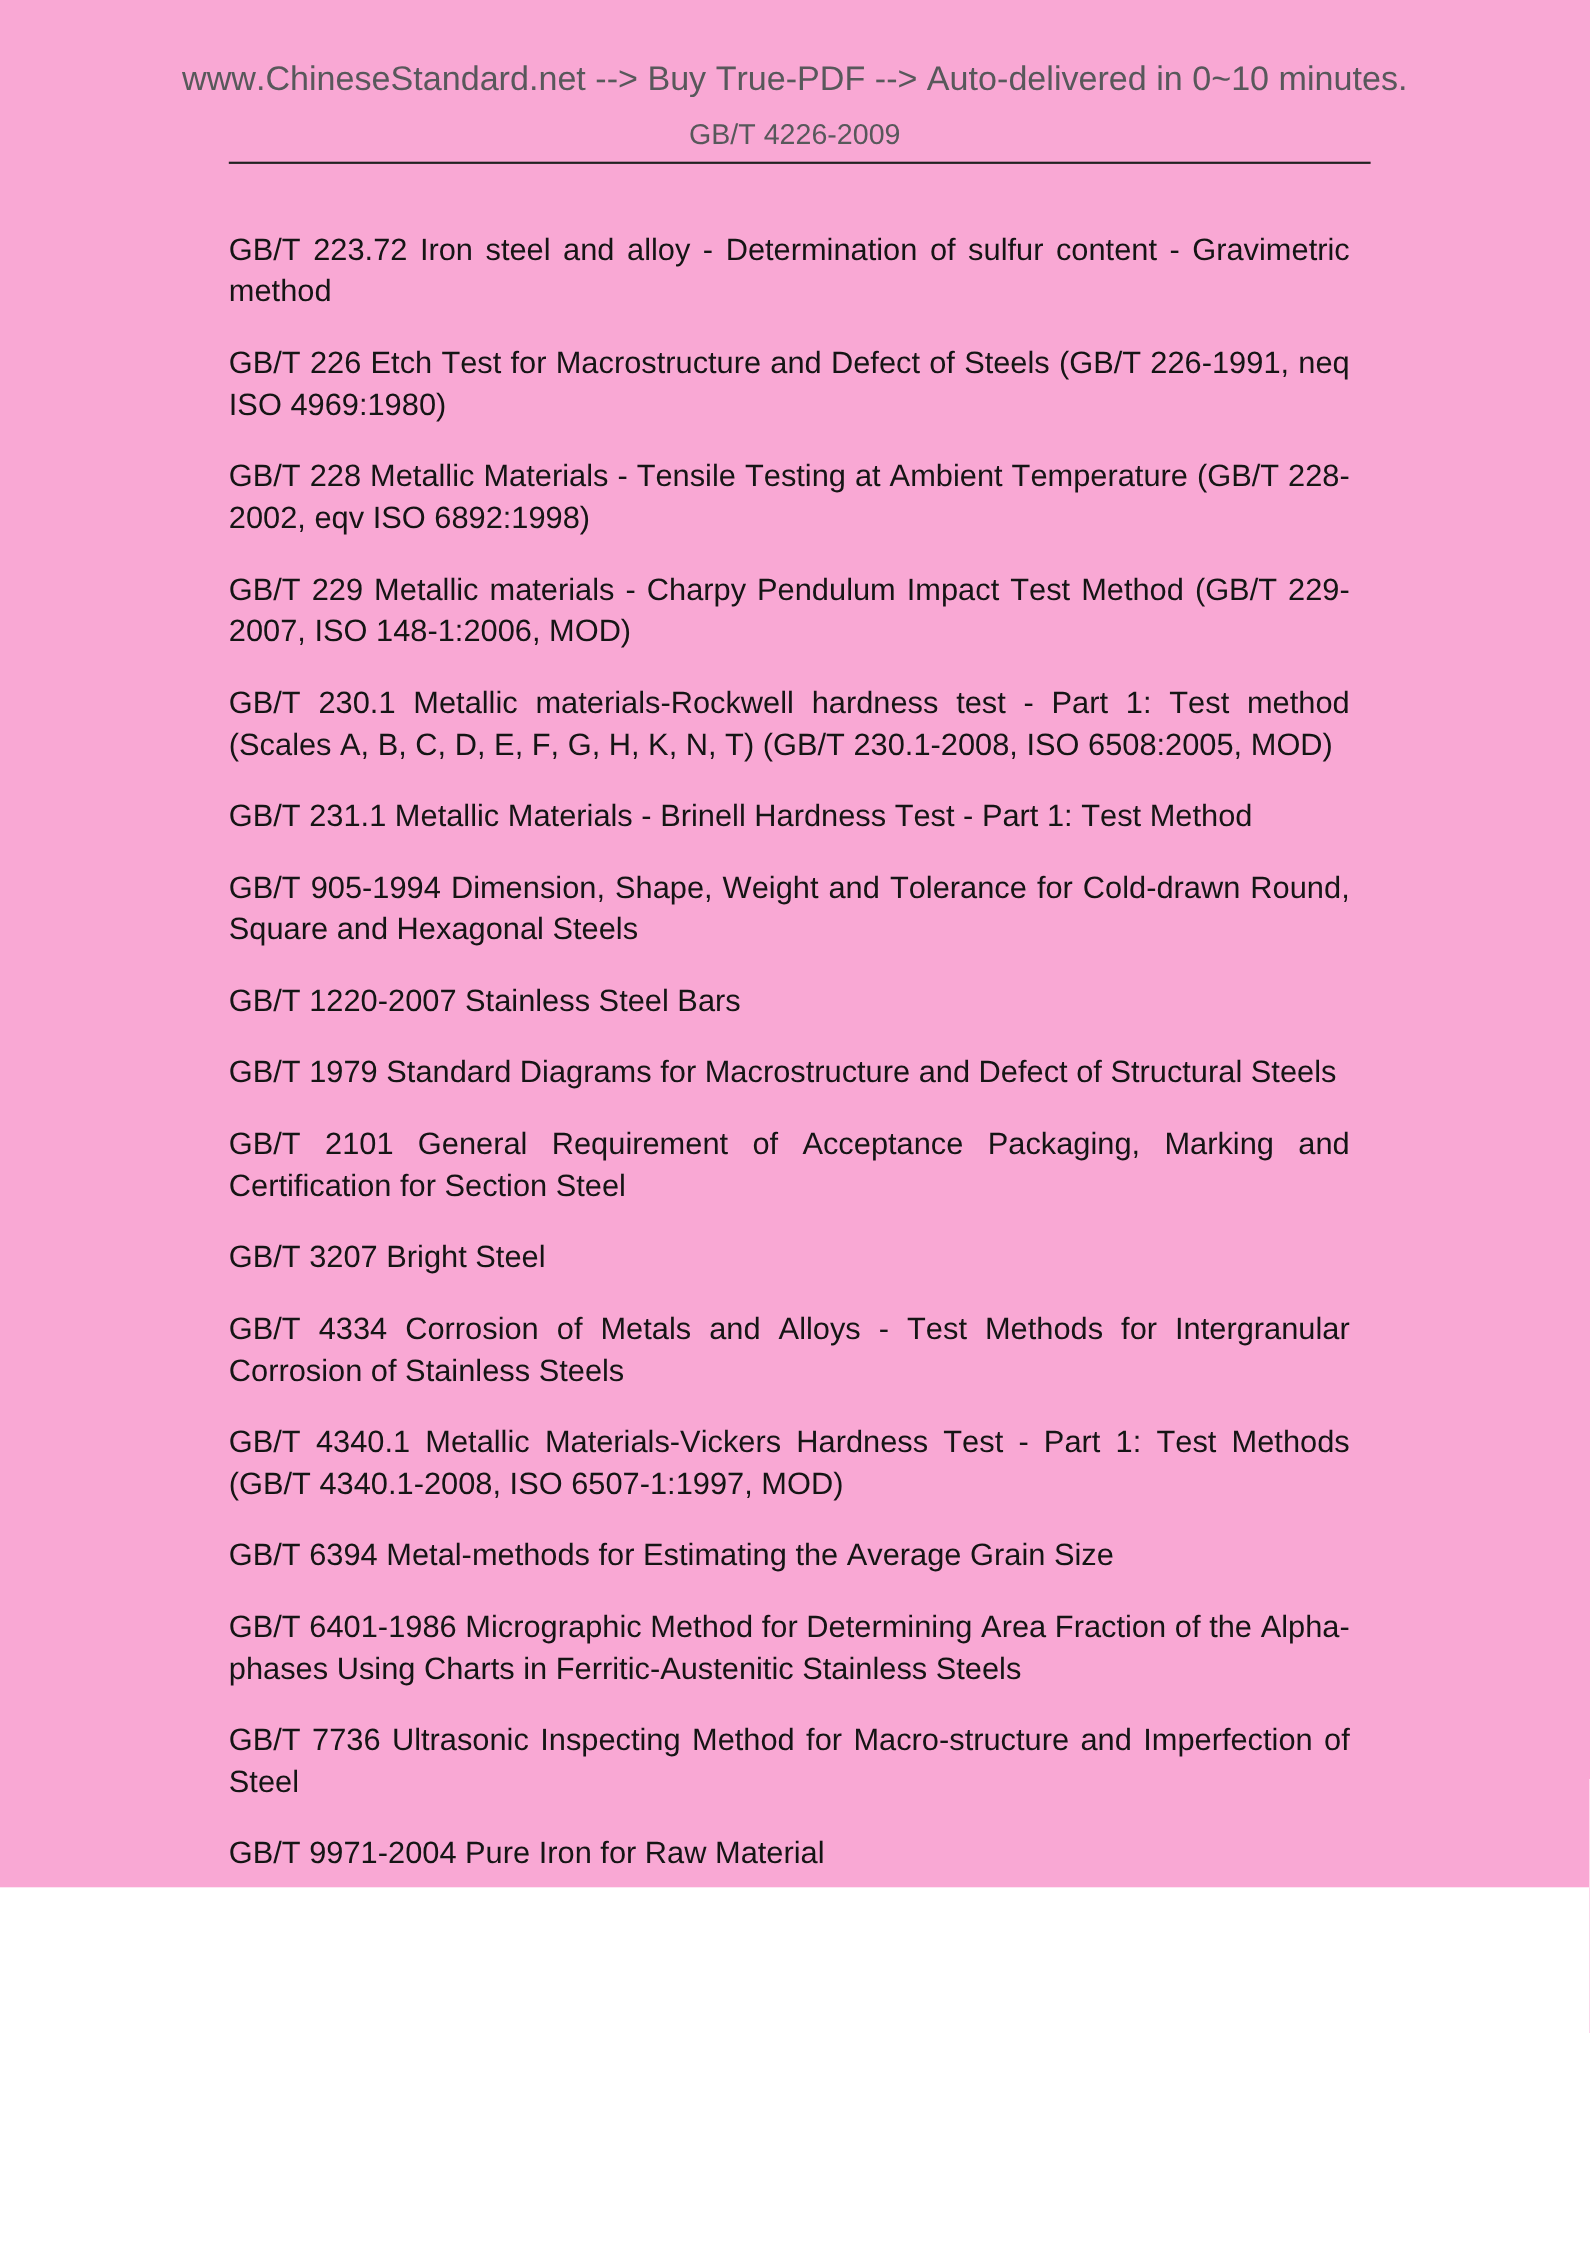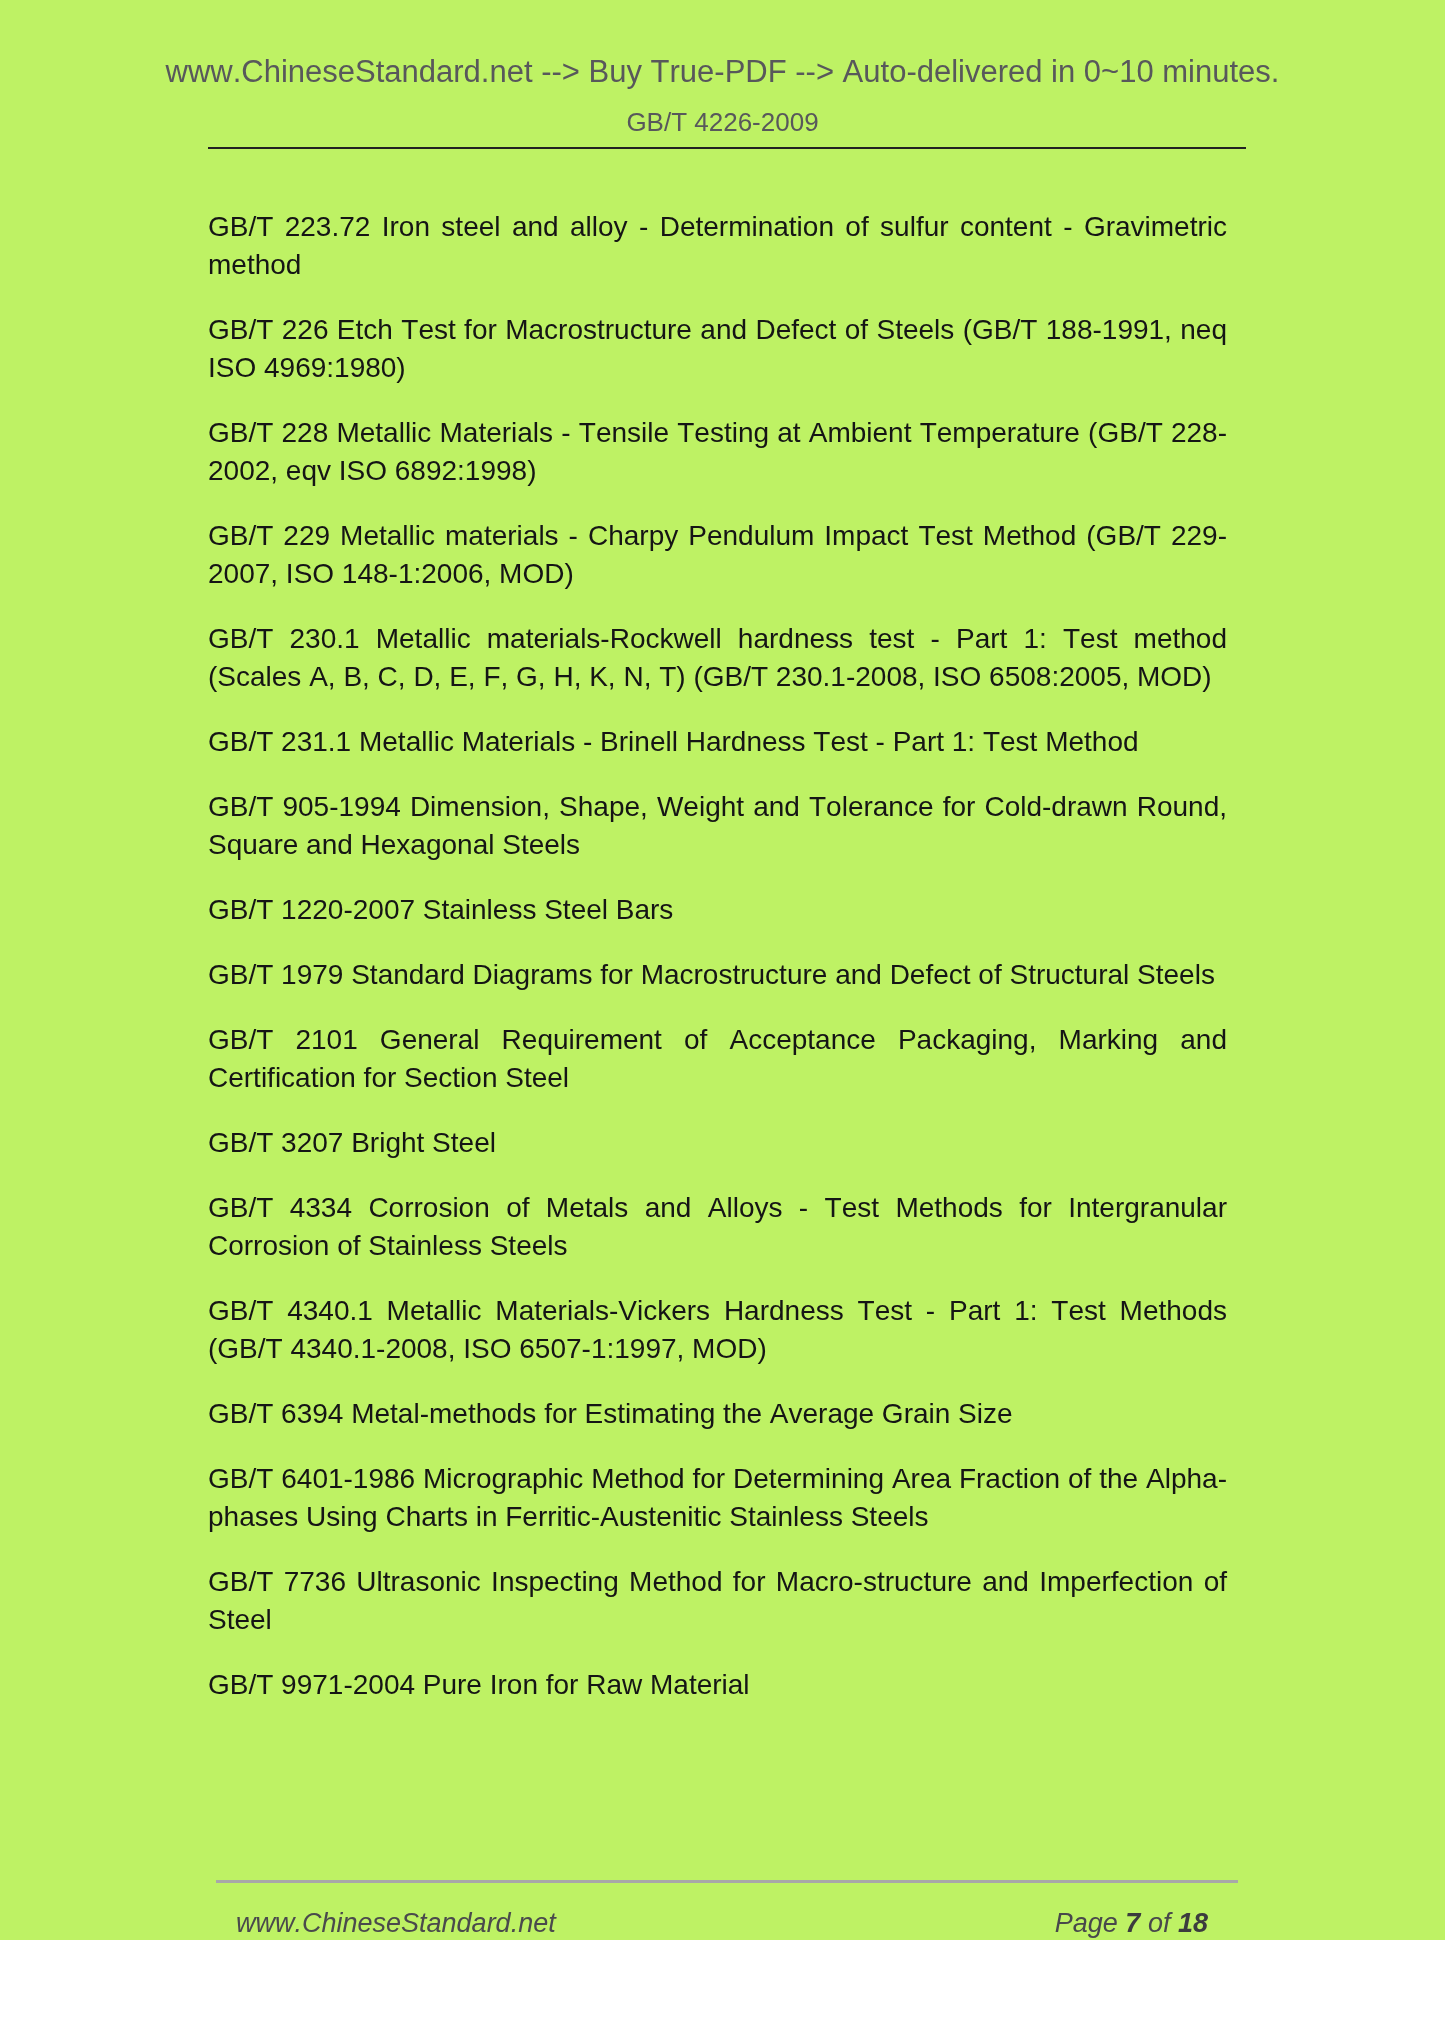--- a/index.html
+++ b/index.html
@@ -3,22 +3,22 @@
 <meta charset="utf-8">
 <style>
   html, body {
     margin: 0;
     padding: 0;
     background: #ffffff;
   }
   .page {
     position: relative;
     width: 1445px;
-    height: 1940px;
-    background: #bef264;
+    height: 1716px;
+    background: #f9a8d4;
     overflow: hidden;
     font-family: "Liberation Sans", sans-serif;
     font-kerning: none;
     letter-spacing: normal;
   }
   .tagline {
     position: absolute;
     top: 52px;
     left: 0;
     right: 0;
@@ -106,21 +106,21 @@
 <div class="page">
 
   <div class="tagline">www.ChineseStandard.net --&gt; Buy True-PDF --&gt; Auto-delivered in 0~10 minutes.</div>
 
   <div class="doc-number">GB/T 4226-2009</div>
 
   <div class="header-rule"></div>
 
   <div class="content">
     <p>GB/T 223.72 Iron steel and alloy - Determination of sulfur content - Gravimetric method</p>
-    <p>GB/T 226 Etch Test for Macrostructure and Defect of Steels (GB/T 188-1991, neq ISO 4969:1980)</p>
+    <p>GB/T 226 Etch Test for Macrostructure and Defect of Steels (GB/T 226-1991, neq ISO 4969:1980)</p>
     <p>GB/T 228 Metallic Materials - Tensile Testing at Ambient Temperature (GB/T 228-2002, eqv ISO 6892:1998)</p>
     <p>GB/T 229 Metallic materials - Charpy Pendulum Impact Test Method (GB/T 229-2007, ISO 148-1:2006, MOD)</p>
     <p>GB/T 230.1 Metallic materials-Rockwell hardness test - Part 1: Test method (Scales A, B, C, D, E, F, G, H, K, N, T) (GB/T 230.1-2008, ISO 6508:2005, MOD)</p>
     <p>GB/T 231.1 Metallic Materials - Brinell Hardness Test - Part 1: Test Method</p>
     <p>GB/T 905-1994 Dimension, Shape, Weight and Tolerance for Cold-drawn Round, Square and Hexagonal Steels</p>
     <p>GB/T 1220-2007 Stainless Steel Bars</p>
     <p>GB/T 1979 Standard Diagrams for Macrostructure and Defect of Structural Steels</p>
     <p>GB/T 2101 General Requirement of Acceptance Packaging, Marking and Certification for Section Steel</p>
     <p>GB/T 3207 Bright Steel</p>
     <p>GB/T 4334 Corrosion of Metals and Alloys - Test Methods for Intergranular Corrosion of Stainless Steels</p>

